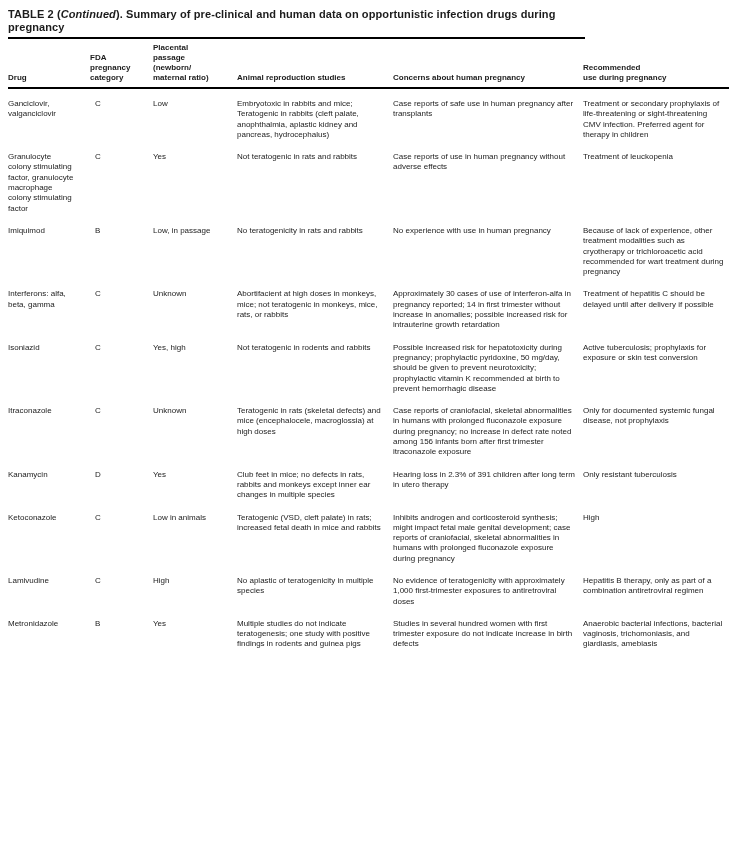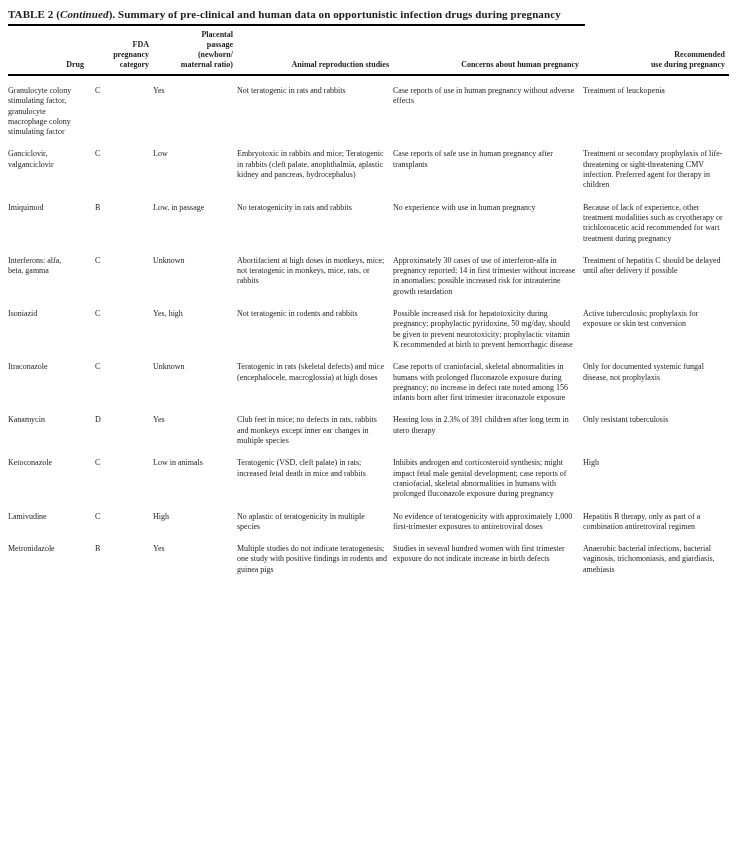--- a/index.html
+++ b/index.html
@@ -11,21 +11,20 @@
     width: 736px;
     height: 851px;
     overflow: hidden;
     font-family: "Liberation Sans", sans-serif;
     color: #1c1c1c;
   }
   .page {
     box-sizing: border-box;
     width: 591px;
     padding: 8px 6px 0 8px;
-    font-family: Liberation Serif, serif;
   }
   .title {
     font-size: 11px;
     font-weight: bold;
     line-height: 13px;
     padding-bottom: 3px;
     border-bottom: 2px solid #000;
     letter-spacing: 0.1px;
   }
   .title .i { font-style: italic; }
@@ -38,21 +37,21 @@
   col.c2 { width: 65px; }
   col.c3 { width: 84px; }
   col.c4 { width: 156px; }
   col.c5 { width: 190px; }
   col.c6 { width: 146px; }
   thead th {
     font-size: 8px;
     font-weight: bold;
     line-height: 10px;
     vertical-align: bottom;
-    text-align: right;
+    text-align: left;
     padding: 4px 4px 4px 0;
     border-bottom: 2px solid #000;
     white-space: pre-line;
   }
   thead th.center { }
   tbody td {
     font-size: 8px;
     line-height: 10.3px;
     vertical-align: top;
     text-align: left;
@@ -91,34 +90,34 @@
 (newborn/
 maternal ratio)</th>
         <th>Animal reproduction studies</th>
         <th>Concerns about human pregnancy</th>
         <th class="center">Recommended
 use during pregnancy</th>
       </tr>
     </thead>
     <tbody>
         <tr>
+          <td>Ganciclovir, valganciclovir</td>
+          <td>C</td>
+          <td>Low</td>
+          <td>Embryotoxic in rabbits and mice; Teratogenic in rabbits (cleft palate, anophthalmia, aplastic kidney and pancreas, hydrocephalus)</td>
+          <td>Case reports of safe use in human pregnancy after transplants</td>
+          <td>Treatment or secondary prophylaxis of life-threatening or sight-threatening CMV infection. Preferred agent for therapy in children</td>
+        </tr>
+        <tr>
           <td>Granulocyte colony stimulating factor, granulocyte macrophage colony stimulating factor</td>
           <td>C</td>
           <td>Yes</td>
           <td>Not teratogenic in rats and rabbits</td>
           <td>Case reports of use in human pregnancy without adverse effects</td>
           <td>Treatment of leuckopenia</td>
-        </tr>
-        <tr>
-          <td>Ganciclovir, valganciclovir</td>
-          <td>C</td>
-          <td>Low</td>
-          <td>Embryotoxic in rabbits and mice; Teratogenic in rabbits (cleft palate, anophthalmia, aplastic kidney and pancreas, hydrocephalus)</td>
-          <td>Case reports of safe use in human pregnancy after transplants</td>
-          <td>Treatment or secondary prophylaxis of life-threatening or sight-threatening CMV infection. Preferred agent for therapy in children</td>
         </tr>
         <tr>
           <td>Imiquimod</td>
           <td>B</td>
           <td>Low, in passage</td>
           <td>No teratogenicity in rats and rabbits</td>
           <td>No experience with use in human pregnancy</td>
           <td>Because of lack of experience, other treatment modalities such as cryotherapy or trichloroacetic acid recommended for wart treatment during pregnancy</td>
         </tr>
         <tr>

